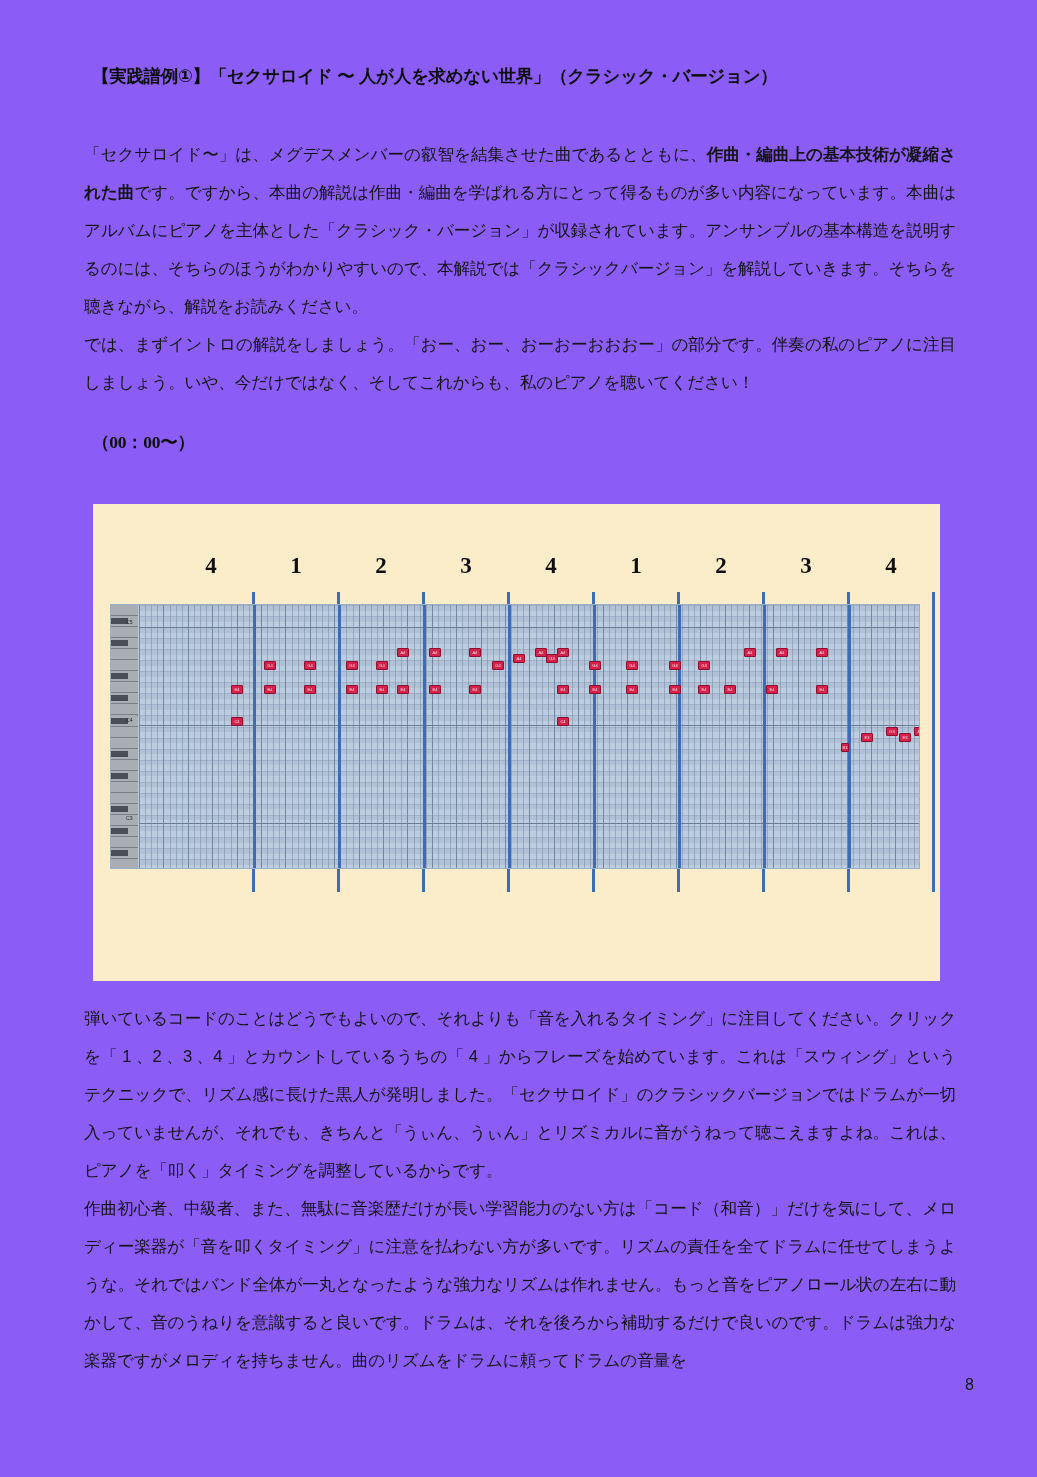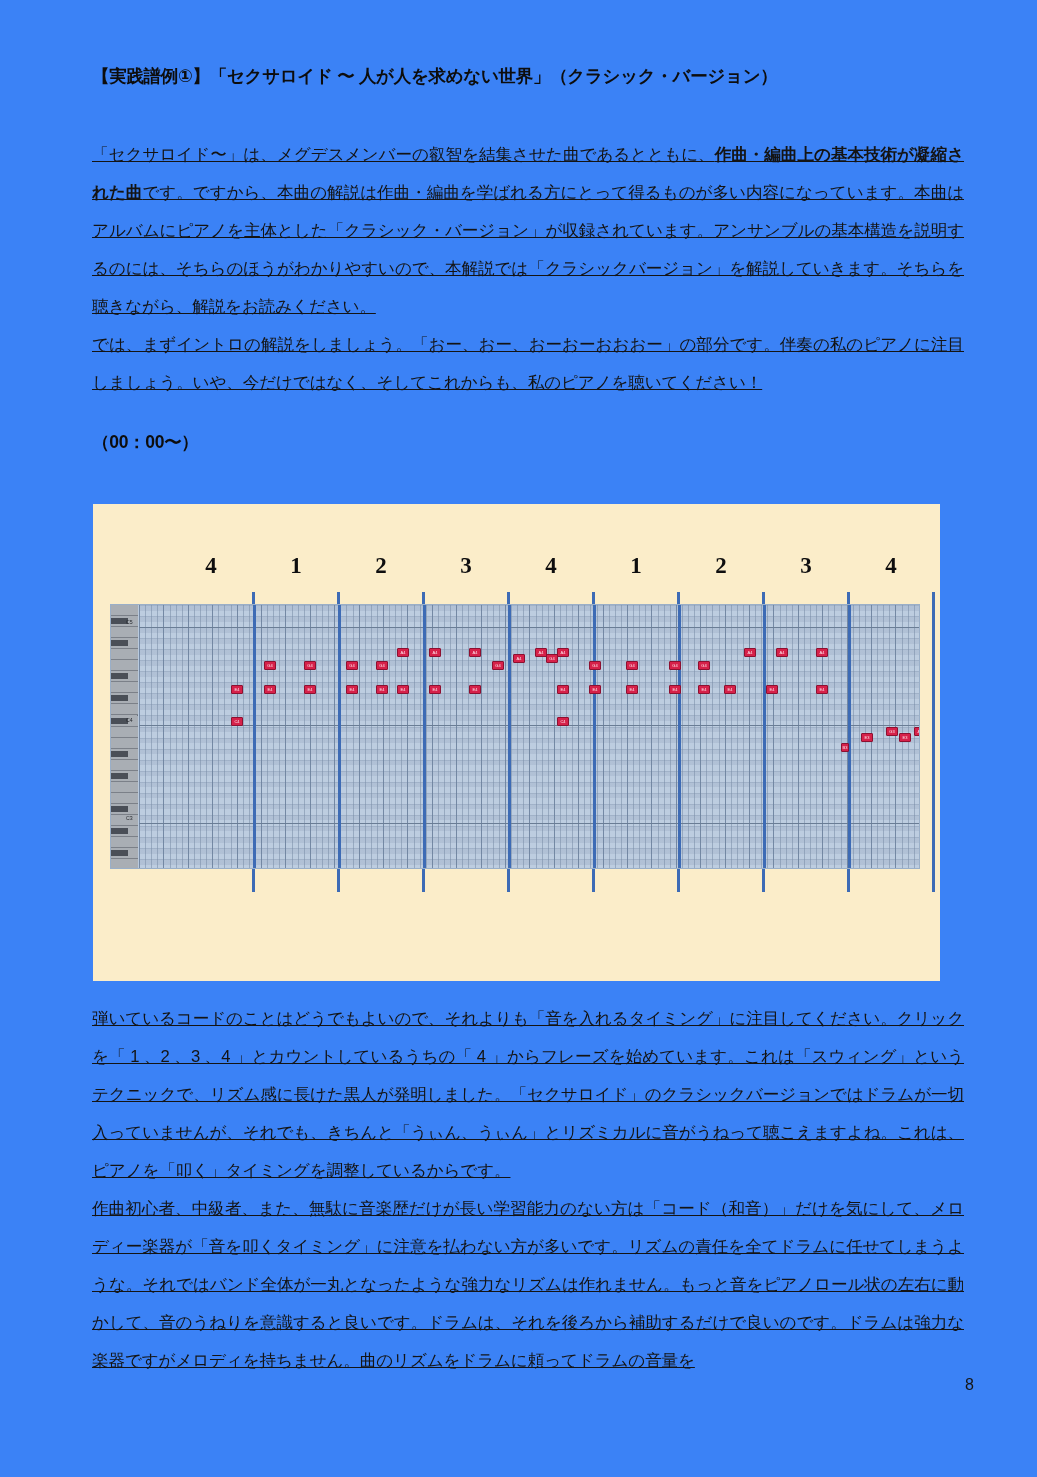--- a/index.html
+++ b/index.html
@@ -8,67 +8,66 @@
     padding: 0;
     background: #ffffff;
   }
   body {
     font-family: "Liberation Sans", "DejaVu Sans", sans-serif;
   }
   .page {
     position: relative;
     width: 1037px;
     height: 1477px;
-    background: #3b82f6;
+    background: #8b5cf6;
     overflow: hidden;
   }
 
   
   .doc-title {
     position: absolute;
     left: 92px;
     top: 64px;
     width: 880px;
     font-size: 17.5px;
     font-weight: bold;
     color: #0d0d0d;
     letter-spacing: -0.3px;
     white-space: nowrap;
   }
 
   .body-block {
     position: absolute;
-    left: 92px;
+    left: 84px;
     width: 872px;
     font-size: 16.6px;
     color: #141414;
     line-height: 38px;
     text-align: justify;
     text-justify: inter-character;
     letter-spacing: -0.15px;
-    text-decoration: underline;
   }
   .body-block p { margin: 0; }
   .body-block b { font-weight: bold; }
 
   #para-intro { top: 136px; }
   #para-after { top: 1000px; }
 
   .section-head {
     position: absolute;
     left: 92px;
     top: 424px;
     width: 880px;
     font-size: 17.5px;
     font-weight: bold;
     color: #0d0d0d;
     line-height: 36px;
     letter-spacing: -0.3px;
   }
-  .section-head .l2 { display: block; }
+  .section-head .l2 { display: block; font-family: Liberation Serif, serif; }
 
   .page-number {
     position: absolute;
     right: 63px;
     top: 1376px;
     font-size: 16px;
     color: #151515;
   }
 
   

